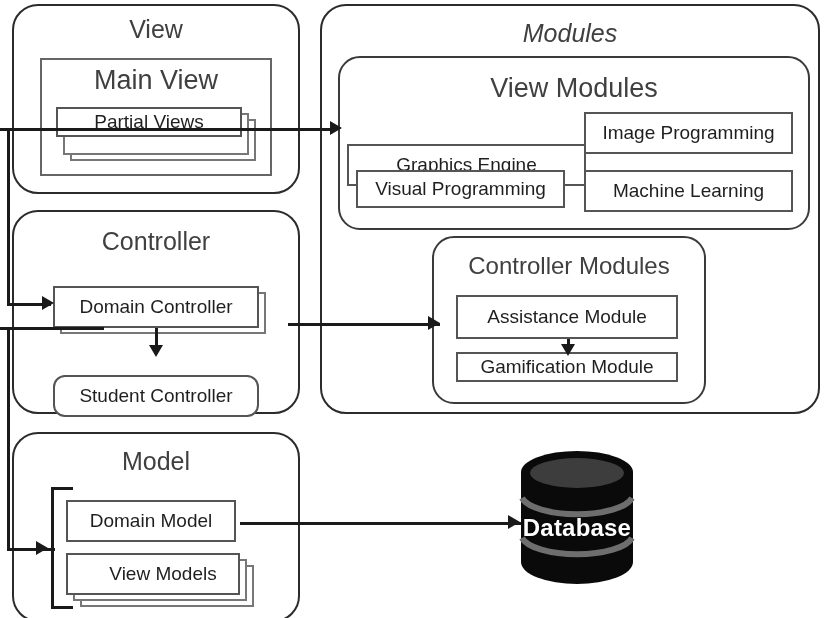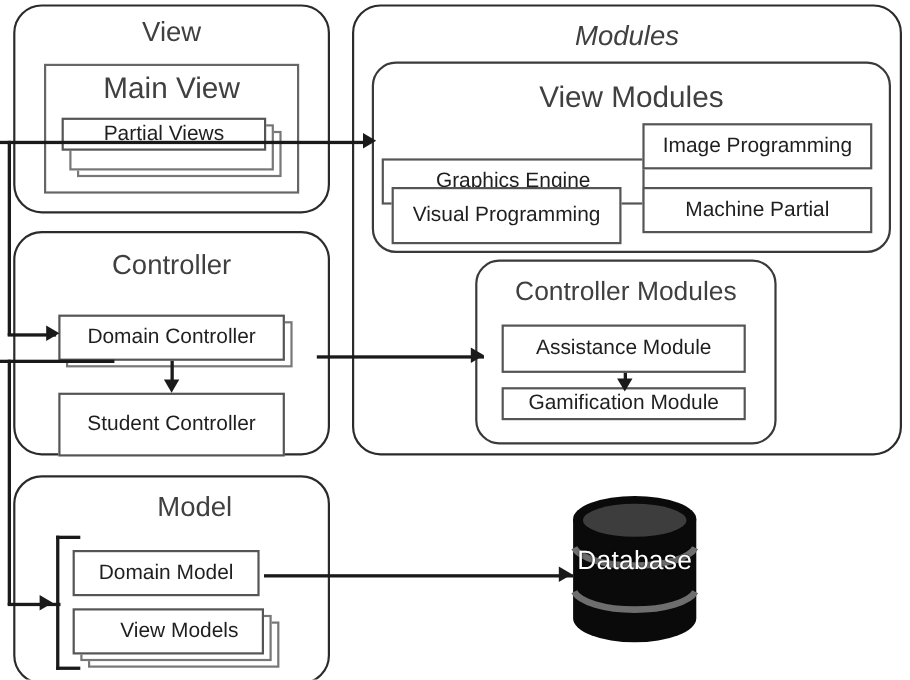--- a/index.html
+++ b/index.html
@@ -150,46 +150,46 @@
   <div class="group-box" style="left:12px; top:210px; width:288px; height:204px;">
   </div>
   <div class="group-title" style="left:12px; top:228px; width:288px;">Controller</div>
 
   <div class="stack-shadow" style="left:60px; top:292px; width:206px; height:42px;"></div>
   <div class="rect on-top" style="left:53px; top:286px; width:206px; height:42px;">Domain Controller</div>
 
   <div class="vline" style="left:155px; top:328px; height:20px;"></div>
   <div class="arrow-down" style="left:149px; top:345px;"></div>
 
-  <div class="rect" style="left:53px; top:357px; width:206px; height:58px;">Student Controller</div>
+  <div class="rect" style="left:53px; top:375px; width:206px; height:42px;border-radius:12px;">Student Controller</div>
 
   <div class="group-box" style="left:12px; top:432px; width:288px; height:190px;">
   </div>
-  <div class="group-title" style="left:12px; top:448px; width:288px;padding-left:21px;">Model</div>
+  <div class="group-title" style="left:12px; top:448px; width:288px;">Model</div>
 
   <div class="bracket" style="left:51px; top:487px; width:22px; height:122px;"></div>
 
   <div class="rect" style="left:66px; top:500px; width:170px; height:42px;">Domain Model</div>
 
   <div class="stack-shadow" style="left:80px; top:565px; width:174px; height:42px;"></div>
   <div class="stack-shadow" style="left:73px; top:559px; width:174px; height:42px;"></div>
   <div class="rect on-top" style="left:66px; top:553px; width:174px; height:42px;padding-left:20px;">View Models</div>
 
   <div class="group-box" style="left:320px; top:4px; width:500px; height:410px;">
   </div>
   <div class="group-title" style="left:320px; top:20px; width:500px;font-style:italic;">Modules</div>
 
   <div class="group-box inner" style="left:338px; top:56px; width:472px; height:174px;">
   </div>
   <div class="group-title sub" style="left:338px; top:74px; width:472px;">View Modules</div>
 
   <div class="rect" style="left:347px; top:112px; width:239px; height:42px;margin-top:32px;">Graphics Engine</div>
   <div class="rect" style="left:584px; top:112px; width:209px; height:42px;">Image Programming</div>
-  <div class="rect" style="left:356px; top:170px; width:209px; height:52px;">Visual Programming</div>
-  <div class="rect" style="left:584px; top:170px; width:209px; height:42px;">Machine Partial</div>
+  <div class="rect" style="left:356px; top:170px; width:209px; height:38px;">Visual Programming</div>
+  <div class="rect" style="left:584px; top:170px; width:209px; height:42px;">Machine Learning</div>
 
   <div class="group-box inner" style="left:432px; top:236px; width:274px; height:168px;">
   </div>
   <div class="group-title sub" style="left:432px; top:253px; width:274px; font-size:24px;">Controller Modules</div>
 
   <div class="rect" style="left:456px; top:295px; width:222px; height:44px;">Assistance Module</div>
 
   <div class="vline" style="left:567px; top:339px; height:8px;"></div>
   <div class="arrow-down" style="left:561px; top:344px;"></div>
 
@@ -201,21 +201,21 @@
       <path d="M3,22 L3,112 A 56,22 0 0 0 115,112 L115,22 Z" fill="#0a0a0a"></path>
 
       <ellipse cx="59" cy="22" rx="56" ry="21" fill="#0a0a0a"></ellipse>
 
       <ellipse cx="59" cy="23" rx="47" ry="15" fill="#3d3d3d"></ellipse>
 
       <path d="M4,48 A 56,20 0 0 0 114,48" fill="none" stroke="#6e6e6e" stroke-width="6"></path>
 
       <path d="M4,88 A 56,20 0 0 0 114,88" fill="none" stroke="#6e6e6e" stroke-width="6"></path>
     </svg>
-    <div class="db-label" style="top:46px;">Database</div>
+    <div class="db-label" style="top:64px;font-weight:bold;">Database</div>
   </div>
 
   <div class="hline" style="left:0px; top:128px; width:335px;"></div>
   <div class="arrow-right" style="left:330px; top:121px;"></div>
 
   <div class="vline" style="left:7px; top:128px; height:177px;"></div>
   <div class="hline" style="left:7px; top:303px; width:44px;"></div>
   <div class="arrow-right" style="left:42px; top:296px;"></div>
 
   <div class="hline" style="left:0px; top:327px; width:104px;"></div>

